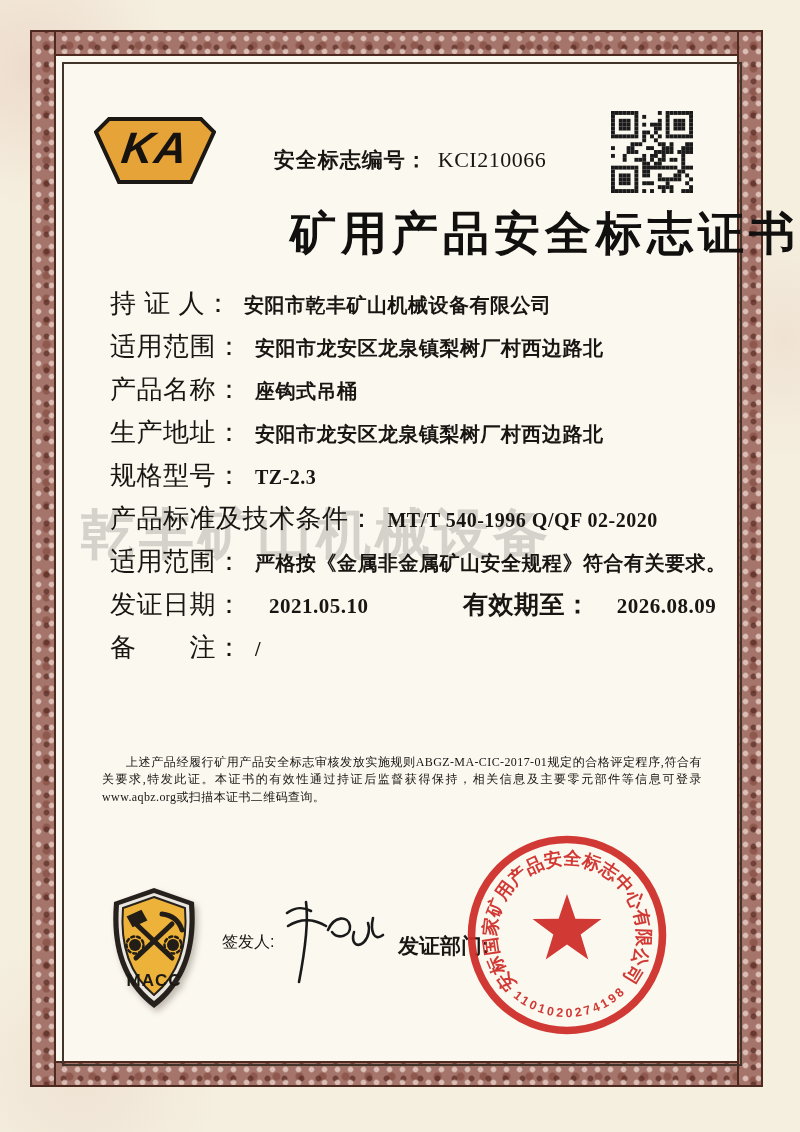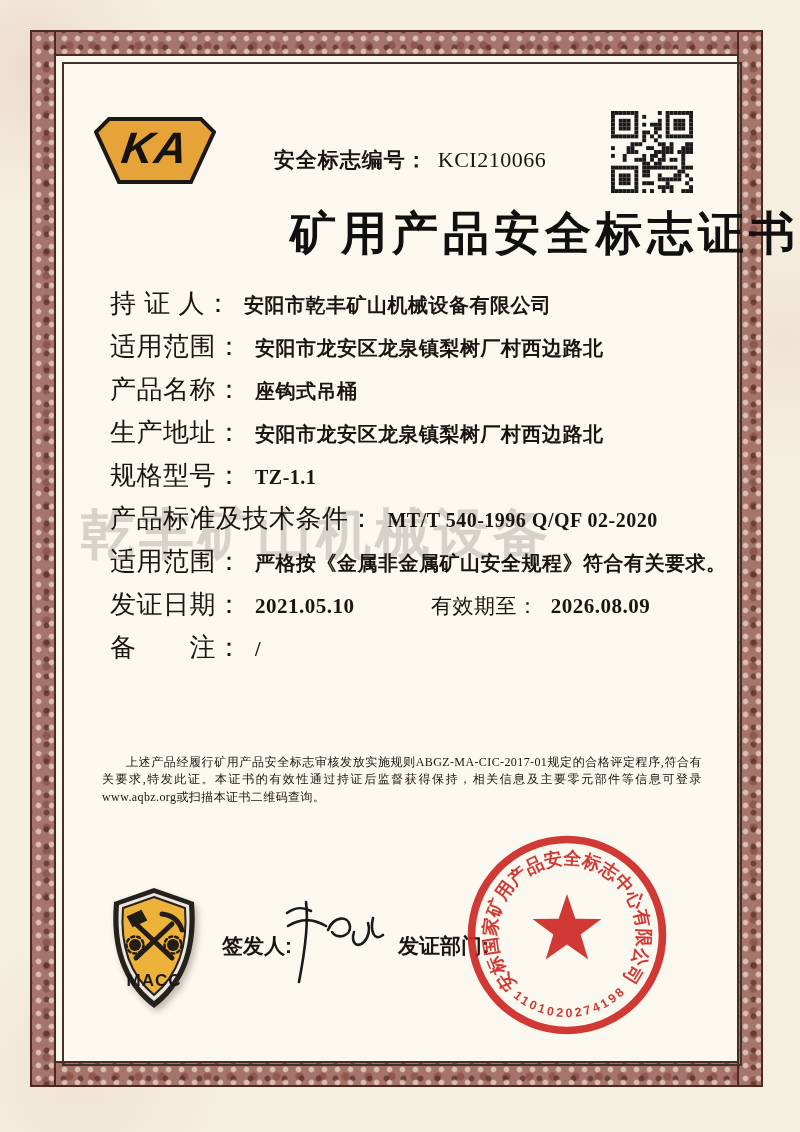--- a/index.html
+++ b/index.html
@@ -44,32 +44,32 @@
     font-weight:700;font-size:55px;letter-spacing:4px;white-space:nowrap;
     color:rgba(150,148,140,.38);}
   
   .fields{position:absolute;left:110px;top:292px;width:590px;z-index:2;}
   .field-row{margin-bottom:17px;line-height:22px;white-space:nowrap;}
   .flabel{display:inline-block;min-width:100px;font-weight:400;font-size:26px;
     letter-spacing:.5px;}
   .fvalue{margin-left:8px;font-family:"Liberation Serif",serif;font-weight:600;
     font-size:20px;letter-spacing:.5px;margin-top:17px;}
   .field-row.wide .flabel{min-width:0;}
-  .flabel-2{display:inline-block;font-weight:400;font-size:21px;margin-left:72px;
+  .flabel-2{display:inline-block;font-weight:700;font-size:25px;margin-left:90px;
     letter-spacing:.5px;}
-  .fvalue-date{margin-left:8px;font-family:"Liberation Serif",serif;font-weight:700;
+  .fvalue-date{margin-left:22px;font-family:"Liberation Serif",serif;font-weight:700;
     font-size:21px;letter-spacing:.5px;}
   
   .statement{position:absolute;left:102px;top:754px;width:600px;z-index:2;
     font-family:"Liberation Serif",serif;font-weight:400;font-size:12px;
     line-height:1.45;text-align:justify;text-indent:2em;letter-spacing:.4px;}
   
   .macc-badge{position:absolute;left:104px;top:886px;width:100px;height:124px;
     filter:drop-shadow(3px 4px 3px rgba(120,108,95,.45));}
-  .signer-label{position:absolute;left:222px;top:932px;font-weight:700;font-size:21px;z-index:2;}
+  .signer-label{position:absolute;left:222px;top:932px;font-weight:400;font-size:16px;z-index:2;}
   .signature{position:absolute;left:280px;top:890px;width:110px;height:110px;z-index:2;}
   .issuer-label{position:absolute;left:398px;top:932px;font-weight:700;font-size:21px;z-index:2;}
   .seal{position:absolute;left:462px;top:830px;width:210px;height:210px;z-index:3;opacity:.92;}
 </style>
 </head>
 <body>
 
 <div class="paper">
   <div class="content-bg"></div>
   <div class="band band-top"></div>
@@ -324,21 +324,21 @@
     <div class="field-row">
       <span class="flabel">产品名称：</span>
       <span class="fvalue">座钩式吊桶</span>
     </div>
     <div class="field-row">
       <span class="flabel">生产地址：</span>
       <span class="fvalue">安阳市龙安区龙泉镇梨树厂村西边路北</span>
     </div>
     <div class="field-row">
       <span class="flabel">规格型号：</span>
-      <span class="fvalue">TZ-1.1</span>
+      <span class="fvalue">TZ-2.3</span>
     </div>
     <div class="field-row wide">
       <span class="flabel">产品标准及技术条件：</span>
       <span class="fvalue">MT/T 540-1996 Q/QF 02-2020</span>
     </div>
     <div class="field-row">
       <span class="flabel">适用范围：</span>
       <span class="fvalue">严格按《金属非金属矿山安全规程》符合有关要求。</span>
     </div>
     <div class="field-row">

